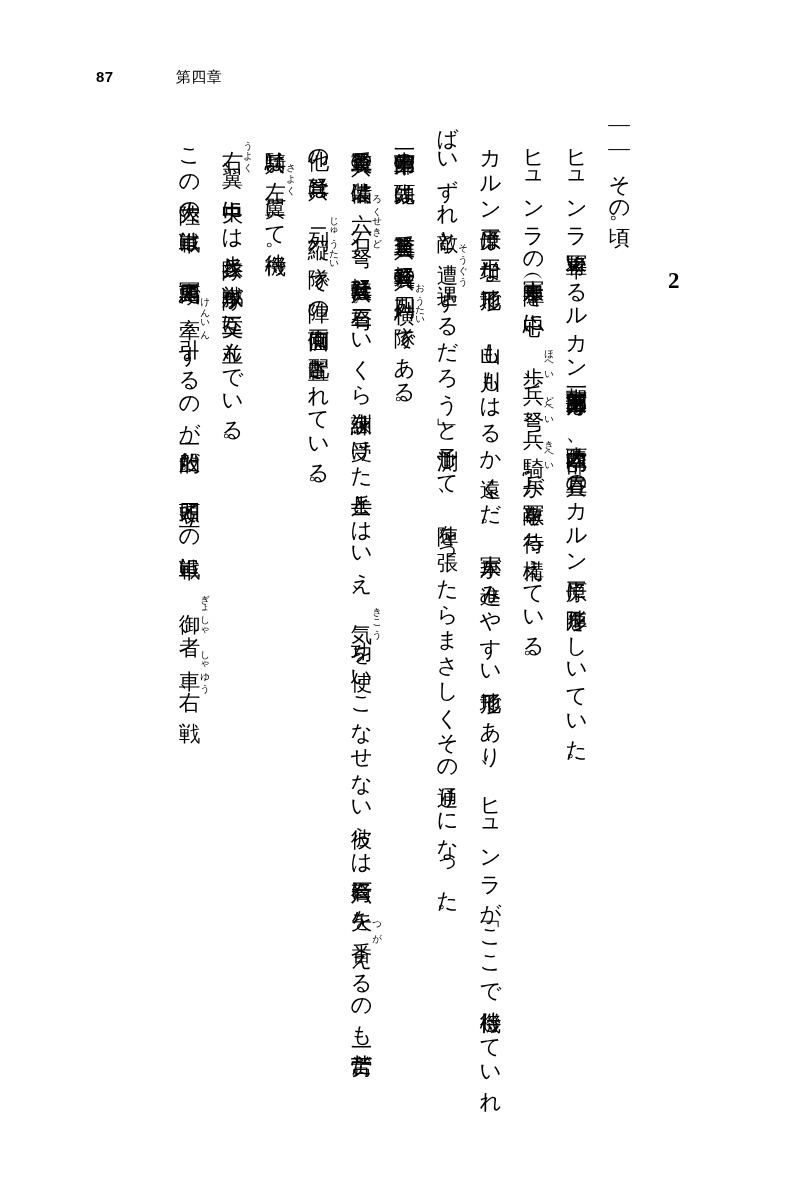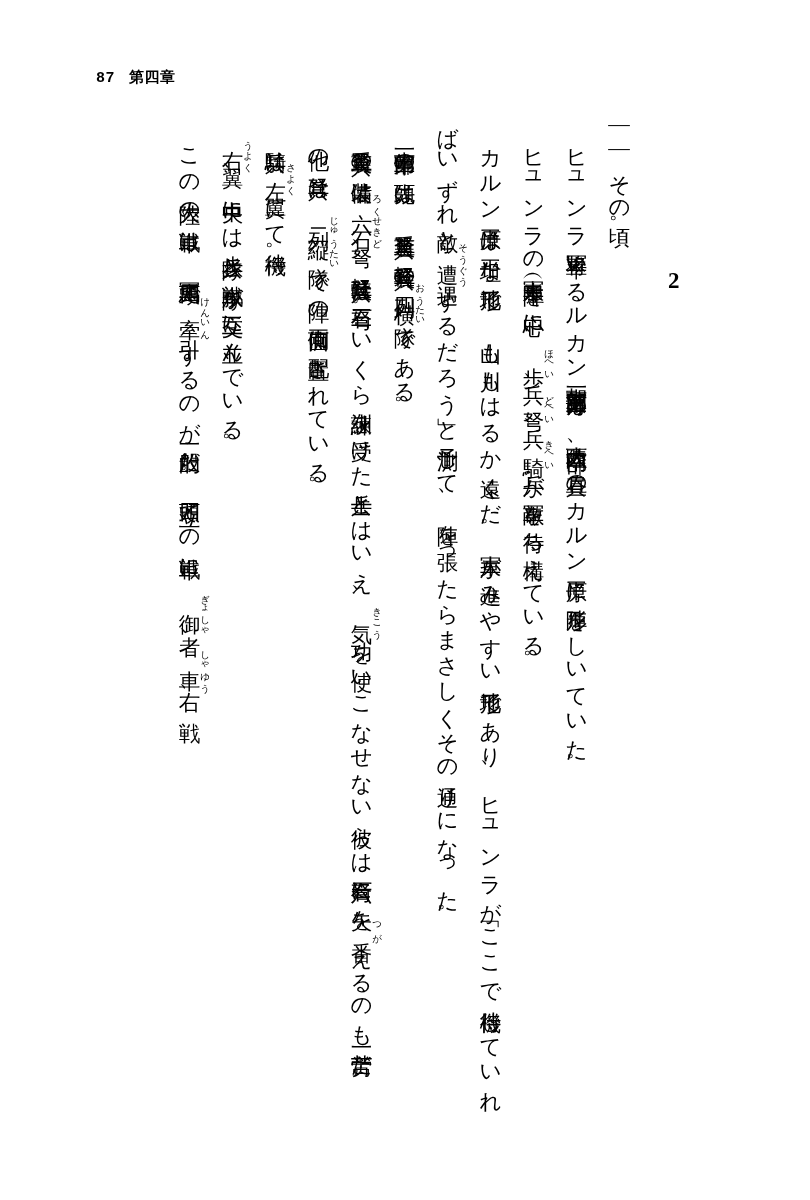--- a/index.html
+++ b/index.html
@@ -20,27 +20,28 @@
   .page-header {
     position: absolute;
     top: 68px;
     left: 96px;
     font-size: 15px;
     letter-spacing: 0.5px;
     white-space: nowrap;
   }
   .page-header .folio {
     font-weight: bold;
-    font-family: Liberation Mono, monospace;
+    font-family: Liberation Sans, sans-serif;
     margin-right: 14px;
     font-size: 15px;
   }
   .page-header .chapter {
-    font-weight: bold;
+    font-weight: normal;
     font-size: 15px;
+    margin-left: 48px;
   }
 
   
   .section-number {
     position: absolute;
     top: 268px;
     left: 668px;
     font-size: 23px;
     font-weight: bold;
     font-family: "Liberation Serif", serif;

